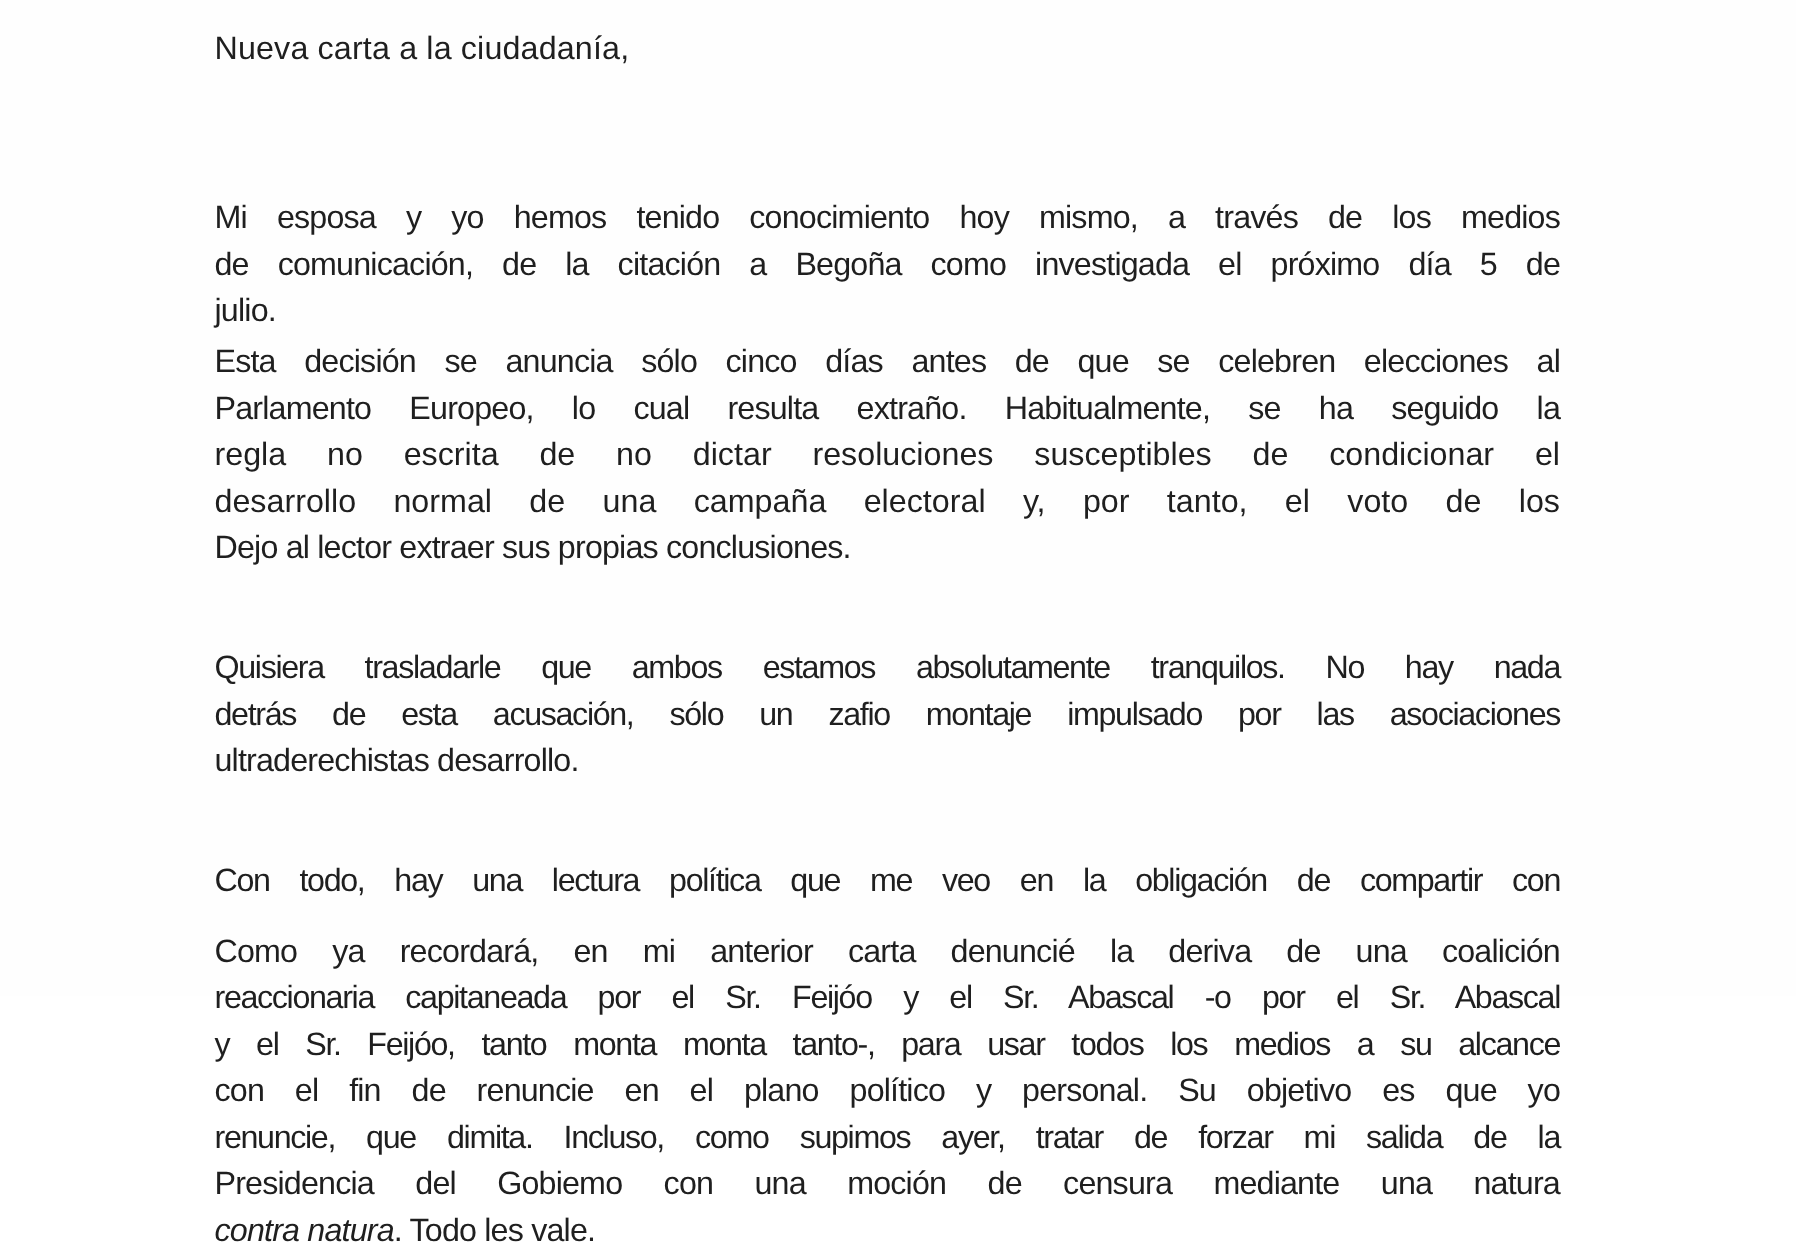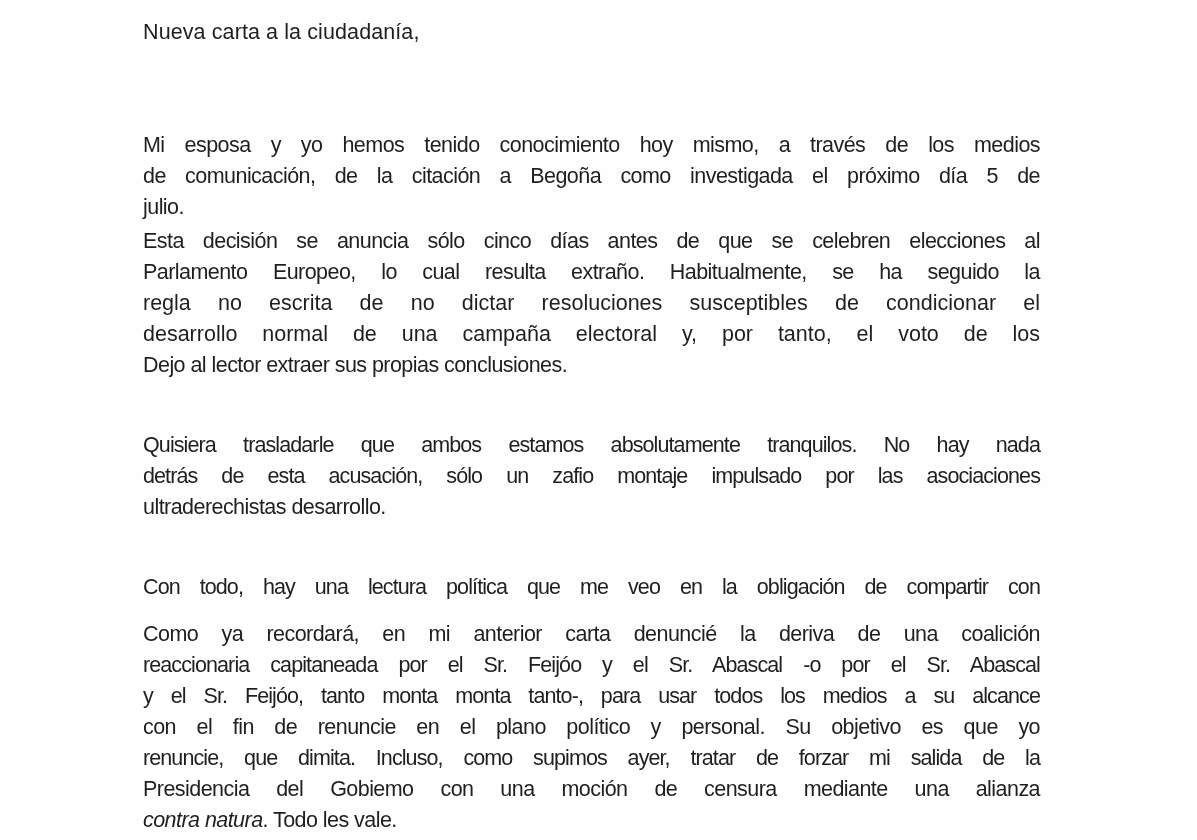--- a/index.html
+++ b/index.html
@@ -108,18 +108,18 @@
     <div class="para" id="p4">
       <span class="line justify condensed-more">Con todo, hay una lectura política que me veo en la obligación de compartir con</span>
     </div>
 
     <div class="para" id="p5">
       <span class="line justify condensed">Como ya recordará, en mi anterior carta denuncié la deriva de una coalición</span>
       <span class="line justify condensed-more">reaccionaria capitaneada por el Sr. Feijóo y el Sr. Abascal -o por el Sr. Abascal</span>
       <span class="line justify condensed-more">y el Sr. Feijóo, tanto monta monta tanto-, para usar todos los medios a su alcance</span>
       <span class="line justify condensed">con el fin de renuncie en el plano político y personal. Su objetivo es que yo</span>
       <span class="line justify condensed-more">renuncie, que dimita. Incluso, como supimos ayer, tratar de forzar mi salida de la</span>
-      <span class="line justify condensed">Presidencia del Gobiemo con una moción de censura mediante una alianza</span>
+      <span class="line justify condensed">Presidencia del Gobiemo con una moción de censura mediante una natura</span>
       <span class="line last condensed"><span class="italic">contra natura</span><span>. Todo les vale.</span></span>
     </div>
 
   </div>
 </div>
 
 </body></html>

